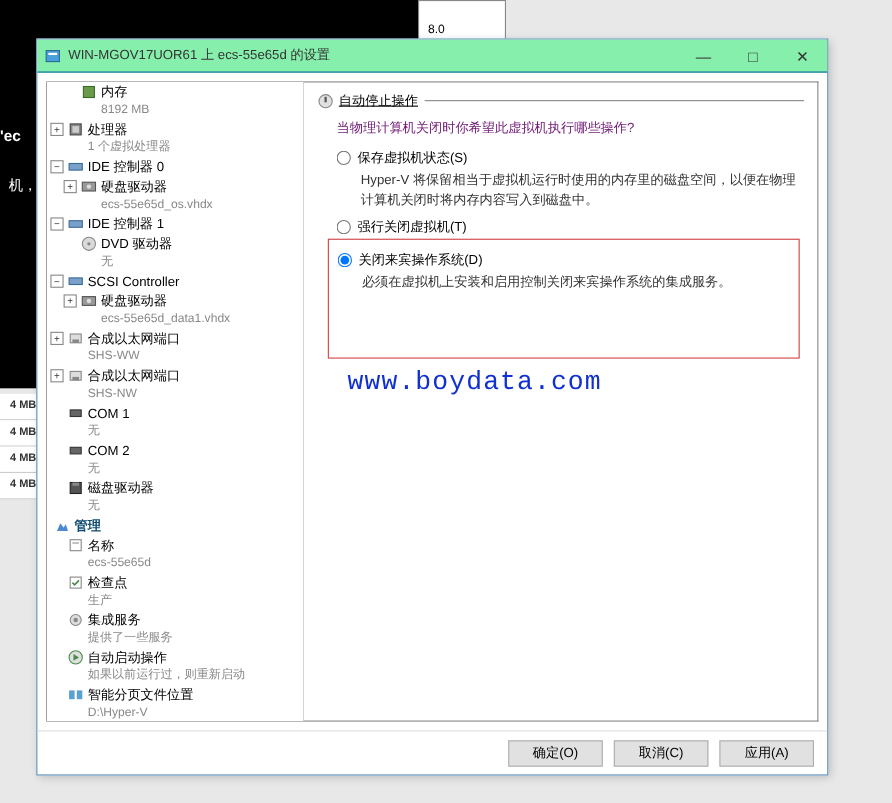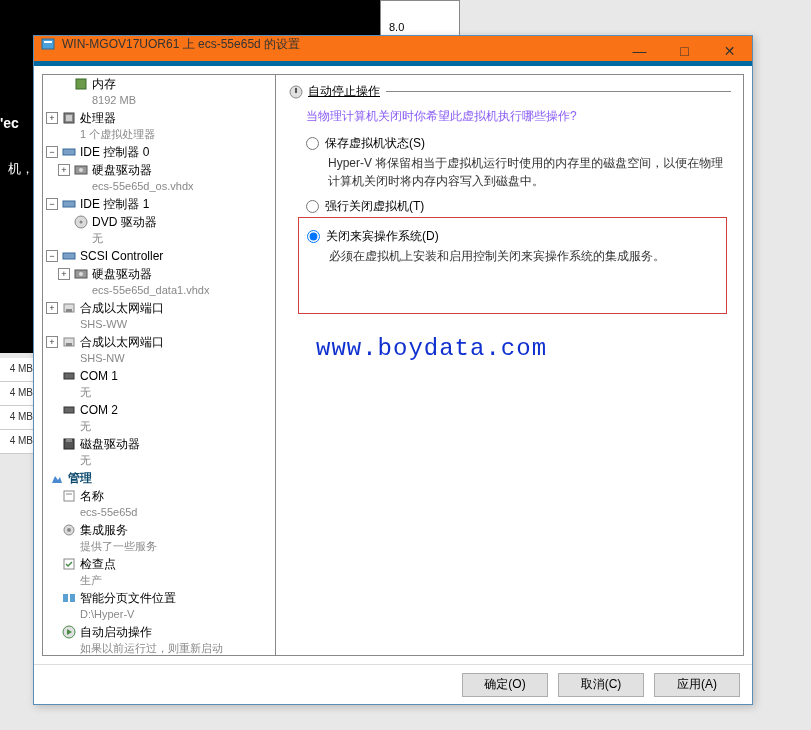--- a/index.html
+++ b/index.html
@@ -16,34 +16,34 @@
   position: absolute; top: 0; left: 0; width: 380px; height: 353px;
   background: #000; color: #fff;
 }
 .bg-black .frag1 { position: absolute; top: 115px; left: 0; font-size: 14px; font-weight: bold; }
 .bg-black .frag2 { position: absolute; top: 160px; left: 8px; font-size: 13px; }
 .bg-gray-top {
   position: absolute; top: 0; left: 380px; width: 80px; height: 25px;
   background: #fff; border: 1px solid #888; font-size: 11px; padding: 20px 8px;
 }
 .bg-rows {
-  position: absolute; top: 358px; left: 0; width: 35px;
+  position: absolute; top: 358px; left: 0; width: 35px; font-weight: bold;
 }
 .bg-rows div {
   height: 24px; background: #fff; border-bottom: 1px solid #ccc;
   font-size: 10px; padding: 5px 2px; color: #333; text-align: right;
 }
 .dialog {
   position: absolute; top: 35px; left: 33px; width: 720px; height: 670px;
   background: #fff; border: 1px solid #5a8db8;
   box-shadow: 2px 2px 8px rgba(0,0,0,.2);
 }
 .titlebar {
-  height: 30px; display: flex; align-items: flex-start;
-  background: #f97316; border-bottom: 5px solid #0369a1;
+  height: 30px; display: flex; align-items: center;
+  background: #86efac; border-bottom: 1px solid #0369a1;
 }
 .titlebar .icon { width: 16px; height: 16px; margin: 0 6px; }
 .titlebar .title { flex: 1; font-size: 12px; color: #333; }
 .titlebar .btns { display: flex; }
 .titlebar .btns div {
   width: 45px; height: 30px; display: flex; align-items: center; justify-content: center;
   cursor: pointer; font-size: 14px; color: #333;
 }
 .body {
   display: flex; height: 598px; padding: 8px;
@@ -72,28 +72,28 @@
   display: inline-flex; align-items: center; justify-content: center;
 }
 .lbls { display: flex; flex-direction: column; justify-content: flex-end; }
 .lbl-main { color: #000; }
 .lbl-sub { color: #888; font-size: 11px; }
 .section-header {
   display: flex; align-items: center; margin-bottom: 8px;
 }
 .section-header .line { flex: 1; height: 1px; background: #888; margin-left: 6px; }
 .section-title { font-size: 12px; color: #000; margin-left: 4px; text-decoration: underline; }
-.prompt { margin: 6px 0 10px 18px; color: #8b5cf6; }
+.prompt { margin: 6px 0 10px 18px; color: #701a75; }
 .radio-row {
   display: flex; align-items: center; margin: 4px 0 2px 18px;
 }
 .radio-row input { margin-right: 6px; }
 .radio-desc { margin: 2px 0 8px 40px; color: #333; line-height: 1.5; }
 .highlight-box {
-  border: 1px solid #d04040; padding: 6px 0 40px 0; margin-left: 10px; margin-right: 4px;
+  border: 1px solid #d04040; padding: 6px 0 52px 0; margin-left: 10px; margin-right: 4px;
 }
 .watermark {
   position: absolute; top: 260px; left: 40px;
   font-family: "Courier New", monospace; font-size: 24px;
   color: #1030d0; letter-spacing: 1px; pointer-events: none;
 }
 .footer {
   height: 40px; display: flex; align-items: center; justify-content: flex-end;
   padding: 16px 12px; border-top: 1px solid #ddd; gap: 10px;
 }
@@ -325,66 +325,66 @@
           </span>
           <span class="lbls">
             <span class="lbl-main">名称</span>
             <span class="lbl-sub">ecs-55e65d</span>
           </span>
         </div>
         <div class="tree-item">
           <span class="spacer"></span>
           <span class="ticon">
             <svg width="16" height="16">
+              <rect x="3" y="3" width="10" height="10" fill="#fff" stroke="#888"></rect>
+              <path d="M5 8l2 2 4-4" stroke="#4a8a4a" fill="none" stroke-width="1.5"></path>
+            </svg>
+          </span>
+          <span class="lbls">
+            <span class="lbl-main">检查点</span>
+            <span class="lbl-sub">生产</span>
+          </span>
+        </div>
+        <div class="tree-item">
+          <span class="spacer"></span>
+          <span class="ticon">
+            <svg width="16" height="16">
               <circle cx="8" cy="8" r="5" fill="#ddd" stroke="#888"></circle>
               <circle cx="8" cy="8" r="2" fill="#888"></circle>
             </svg>
           </span>
           <span class="lbls">
             <span class="lbl-main">集成服务</span>
             <span class="lbl-sub">提供了一些服务</span>
           </span>
         </div>
         <div class="tree-item">
           <span class="spacer"></span>
           <span class="ticon">
             <svg width="16" height="16">
-              <rect x="3" y="3" width="10" height="10" fill="#fff" stroke="#888"></rect>
-              <path d="M5 8l2 2 4-4" stroke="#4a8a4a" fill="none" stroke-width="1.5"></path>
-            </svg>
-          </span>
-          <span class="lbls">
-            <span class="lbl-main">检查点</span>
-            <span class="lbl-sub">生产</span>
+              <circle cx="8" cy="8" r="6" fill="#e0e0e0" stroke="#4a8a4a"></circle>
+              <path d="M6 5l5 3-5 3z" fill="#4a8a4a"></path>
+            </svg>
+          </span>
+          <span class="lbls">
+            <span class="lbl-main">自动启动操作</span>
+            <span class="lbl-sub">如果以前运行过，则重新启动</span>
           </span>
         </div>
         <div class="tree-item">
           <span class="spacer"></span>
           <span class="ticon">
             <svg width="16" height="16">
               <rect x="2" y="4" width="5" height="8" fill="#5aa0d0"></rect>
               <rect x="9" y="4" width="5" height="8" fill="#5aa0d0"></rect>
             </svg>
           </span>
           <span class="lbls">
             <span class="lbl-main">智能分页文件位置</span>
             <span class="lbl-sub">D:\Hyper-V</span>
-          </span>
-        </div>
-        <div class="tree-item">
-          <span class="spacer"></span>
-          <span class="ticon">
-            <svg width="16" height="16">
-              <circle cx="8" cy="8" r="6" fill="#e0e0e0" stroke="#4a8a4a"></circle>
-              <path d="M6 5l5 3-5 3z" fill="#4a8a4a"></path>
-            </svg>
-          </span>
-          <span class="lbls">
-            <span class="lbl-main">自动启动操作</span>
-            <span class="lbl-sub">如果以前运行过，则重新启动</span>
           </span>
         </div>
       </div>
 
     <div class="right-panel">
       <div class="section-header">
         <span>
           <svg width="16" height="16">
               <circle cx="8" cy="8" r="6" fill="#e0e0e0" stroke="#888"></circle>
               <rect x="7" y="4" width="2" height="5" fill="#555"></rect>

